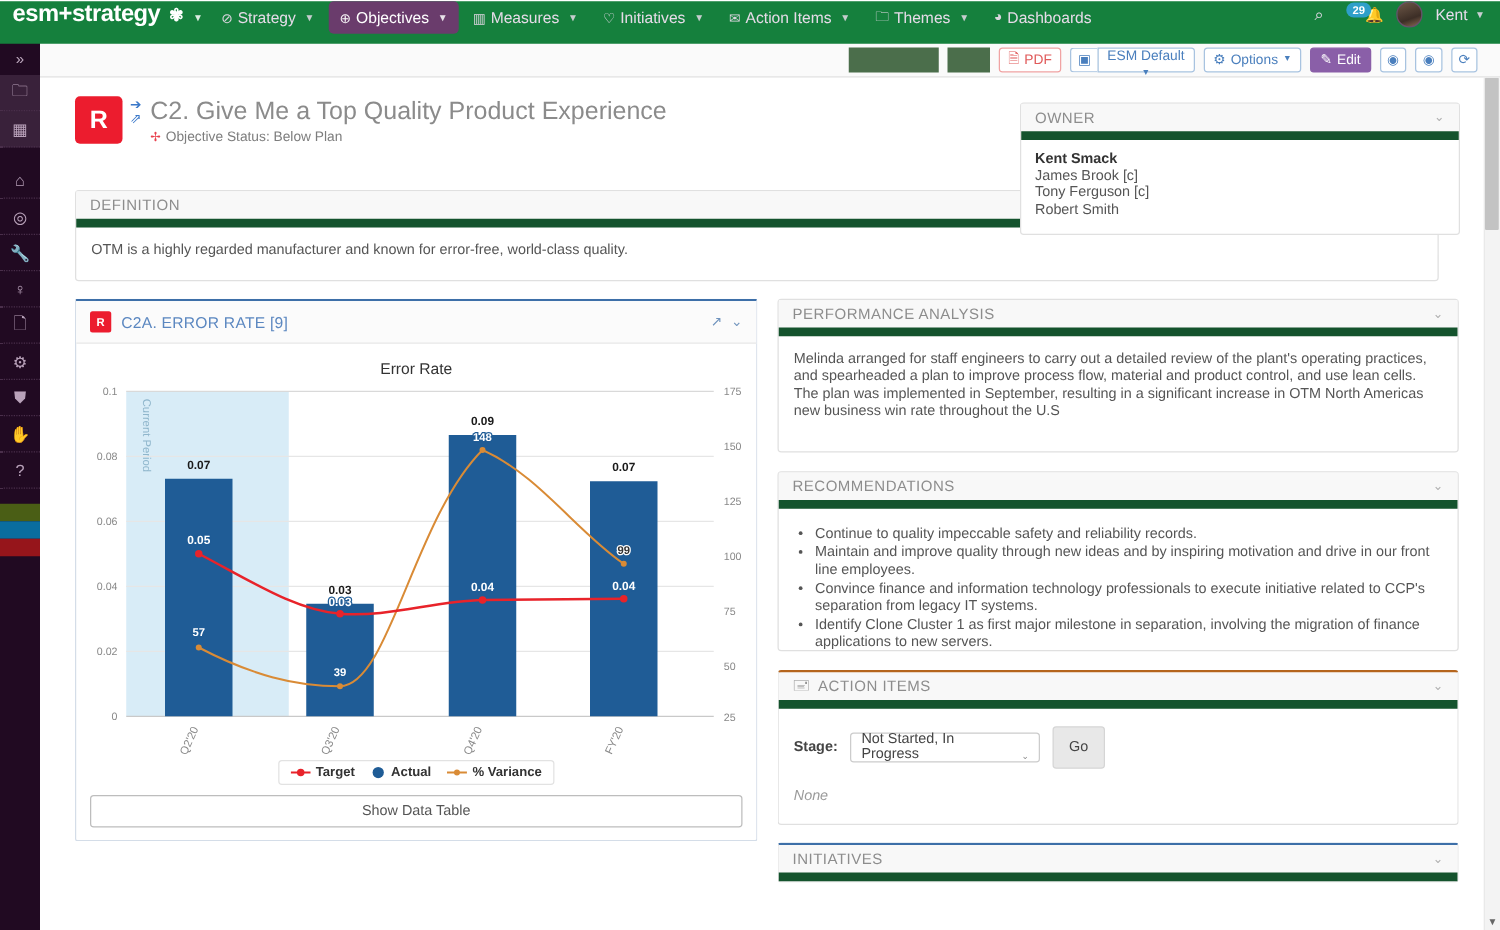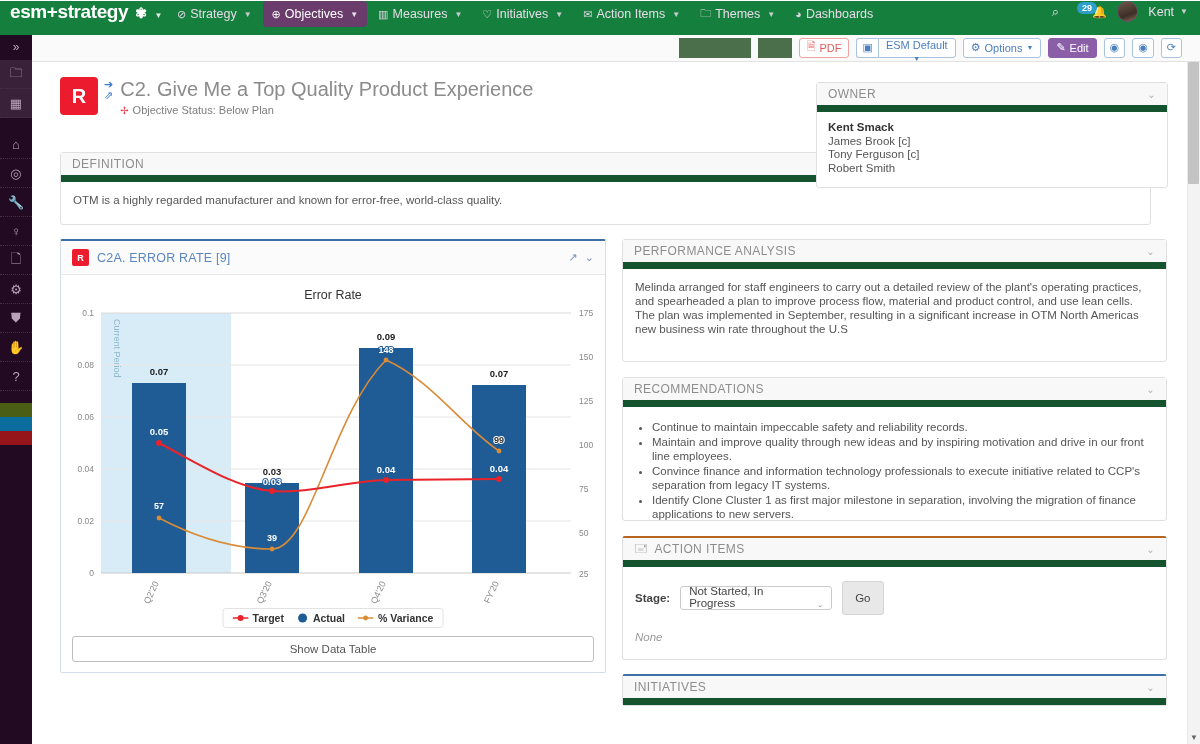--- a/index.html
+++ b/index.html
@@ -499,21 +499,21 @@
           </div>
         </div>
 
         <div class="panel" style="margin-top:15px;">
           <div class="card-head">
             <span>RECOMMENDATIONS</span>
             <span class="chev">⌄</span>
           </div>
           <div class="panel-body" style="height:113px;">
             <ul>
-              <li>Continue to maintain impeccable safety and reliability records.</li>
+              <li>Continue to quality impeccable safety and reliability records.</li>
               <li>Maintain and improve quality through new ideas and by inspiring motivation and drive in our front line employees.</li>
               <li>Convince finance and information technology professionals to execute initiative related to CCP's separation from legacy IT systems.</li>
               <li>Identify Clone Cluster 1 as first major milestone in separation, involving the migration of finance applications to new servers.</li>
             </ul>
           </div>
         </div>
 
         <div class="panel action" style="margin-top:15px;">
           <div class="card-head">
             <span class="ai-head">

